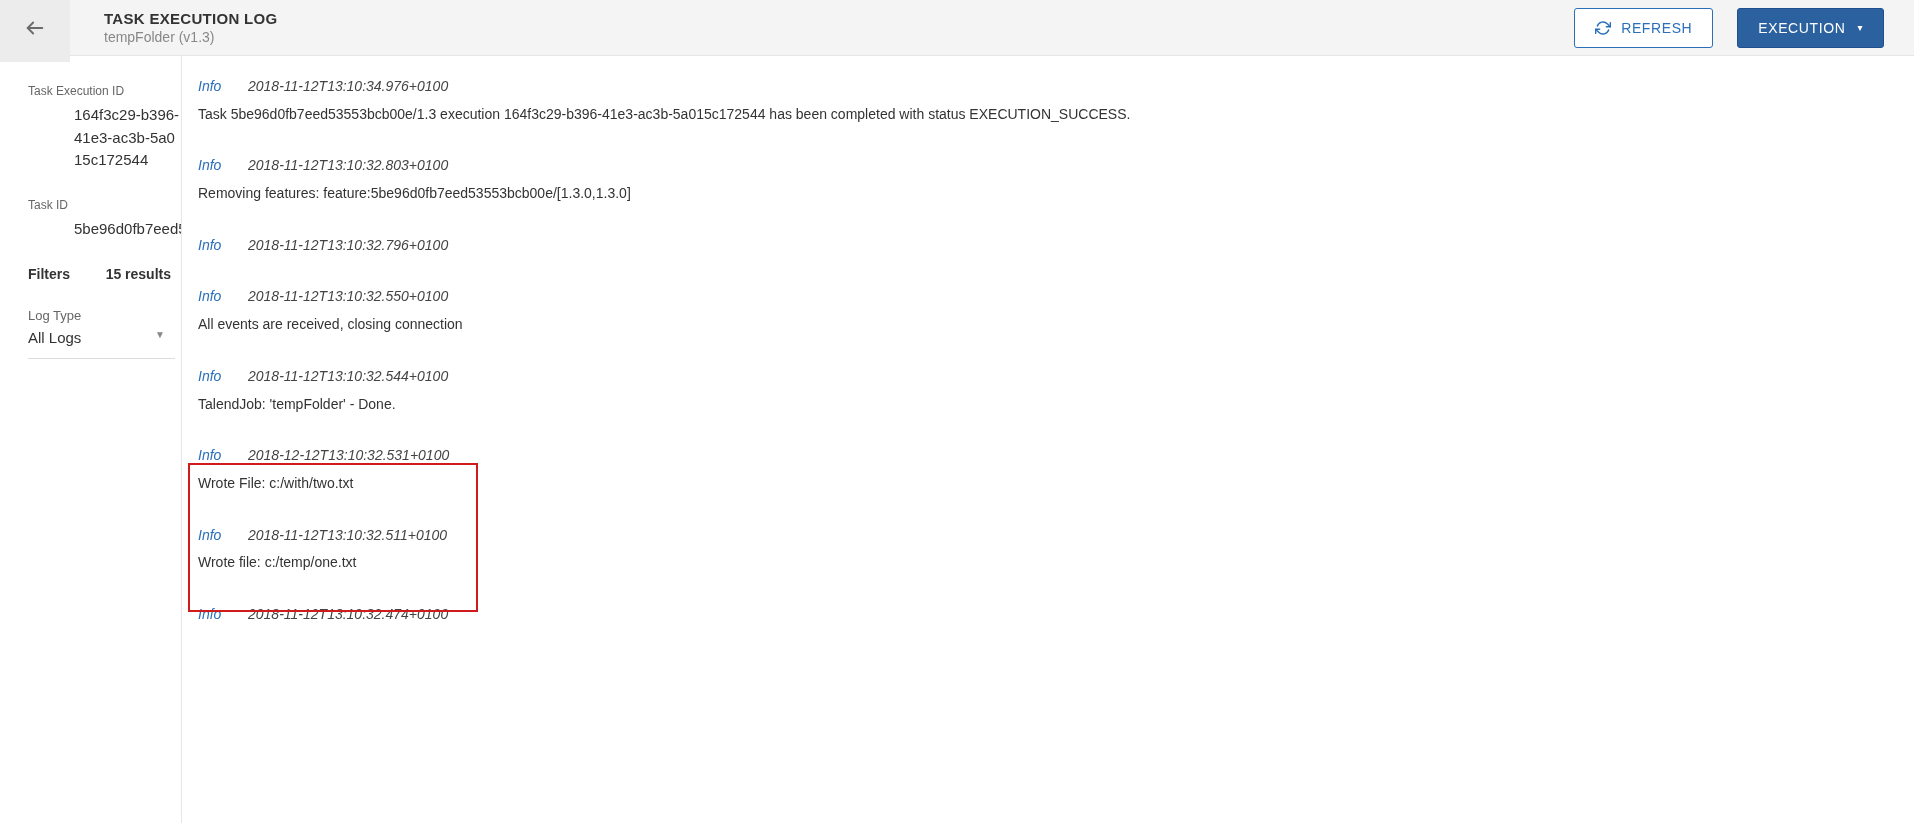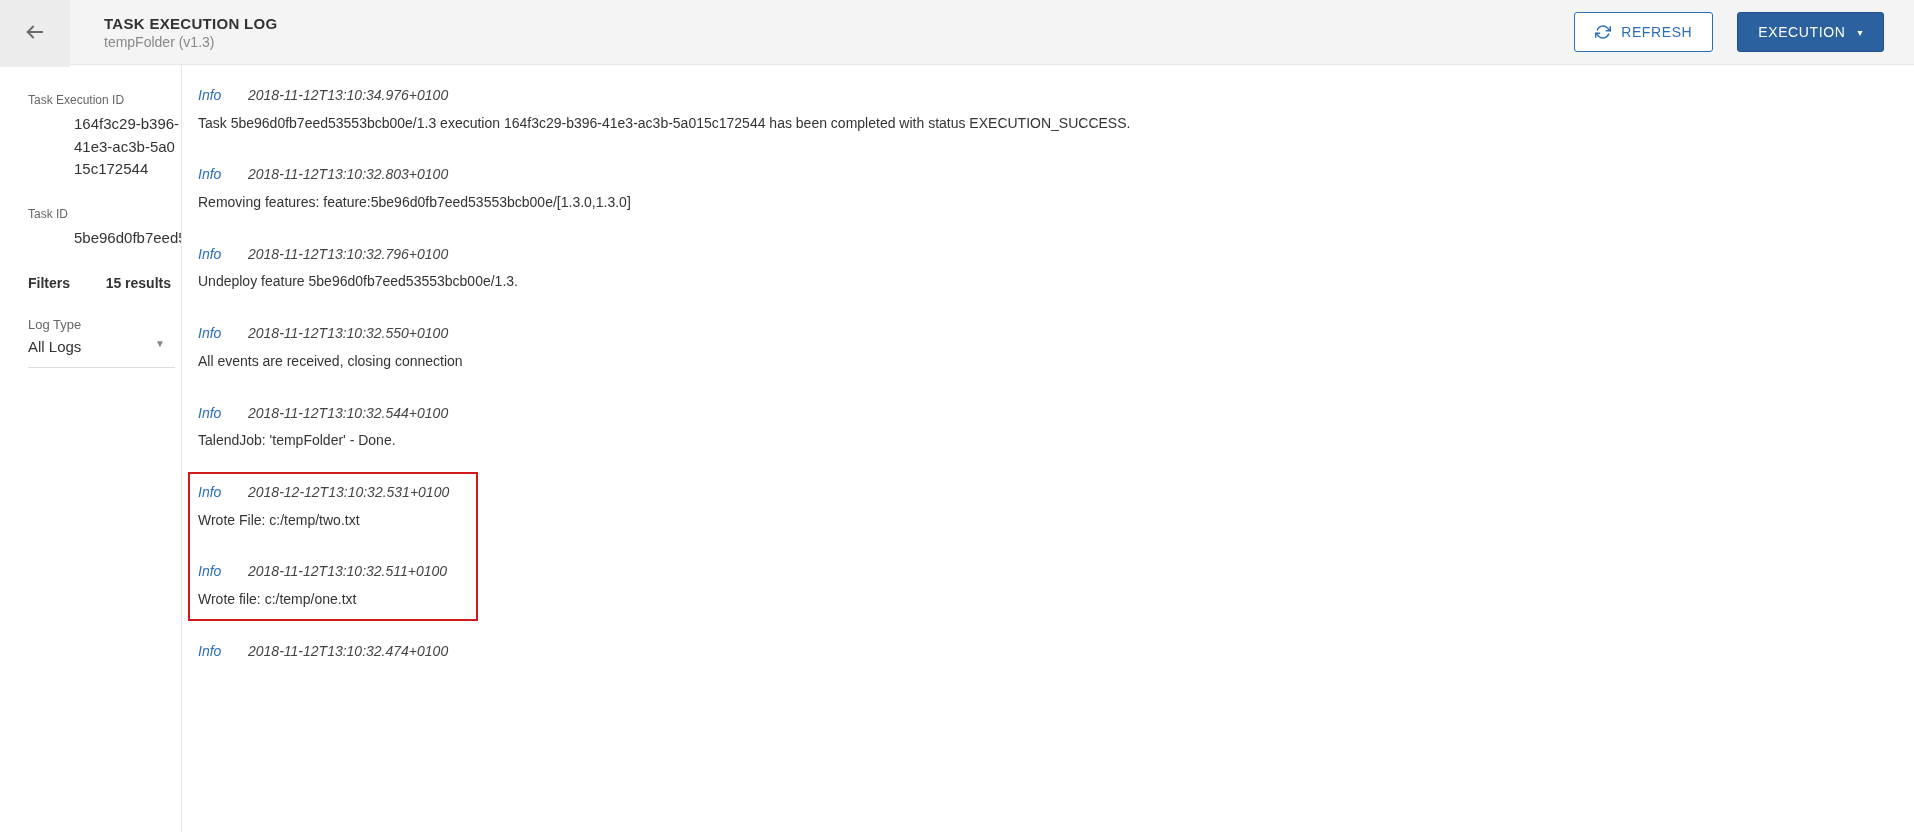--- a/index.html
+++ b/index.html
@@ -6,21 +6,21 @@
     body {
       font-family: "Segoe UI", -apple-system, "Helvetica Neue", Arial, sans-serif;
       font-size: 14px;
       color: #333;
       background: #fff;
       overflow: hidden;
     }
     .header {
       display: flex;
       align-items: center;
-      height: 65px;
+      height: 56px;
       background: #f4f4f4;
       border-bottom: 1px solid #e6e6e6;
     }
     .back-btn {
       width: 70px;
       height: 69px;
       display: flex;
       align-items: center;
       justify-content: center;
       background: #ececec;
@@ -238,42 +238,41 @@
           <span class="log-level">Info</span>
           <span class="log-ts">2018-11-12T13:10:32.803+0100</span>
         </div>
         <div class="log-msg">Removing features: feature:5be96d0fb7eed53553bcb00e/[1.3.0,1.3.0]</div>
       </div>
       <div class="log-entry">
         <div class="log-head">
           <span class="log-level">Info</span>
           <span class="log-ts">2018-11-12T13:10:32.796+0100</span>
         </div>
-        <div class="log-msg">Undeploy feature 5be96d0fb7eed53553bcb00e/1.3.</div>
       </div>
       <div class="log-entry">
         <div class="log-head">
           <span class="log-level">Info</span>
           <span class="log-ts">2018-11-12T13:10:32.550+0100</span>
         </div>
         <div class="log-msg">All events are received, closing connection</div>
       </div>
       <div class="log-entry">
         <div class="log-head">
           <span class="log-level">Info</span>
           <span class="log-ts">2018-11-12T13:10:32.544+0100</span>
         </div>
         <div class="log-msg">TalendJob: 'tempFolder' - Done.</div>
       </div>
       <div class="log-entry">
         <div class="log-head">
           <span class="log-level">Info</span>
           <span class="log-ts">2018-12-12T13:10:32.531+0100</span>
         </div>
-        <div class="log-msg">Wrote File: c:/temp/two.txt</div>
+        <div class="log-msg">Wrote File: c:/with/two.txt</div>
       </div>
       <div class="log-entry">
         <div class="log-head">
           <span class="log-level">Info</span>
           <span class="log-ts">2018-11-12T13:10:32.511+0100</span>
         </div>
         <div class="log-msg">Wrote file: c:/temp/one.txt</div>
       </div>
       <div class="log-entry">
         <div class="log-head">

